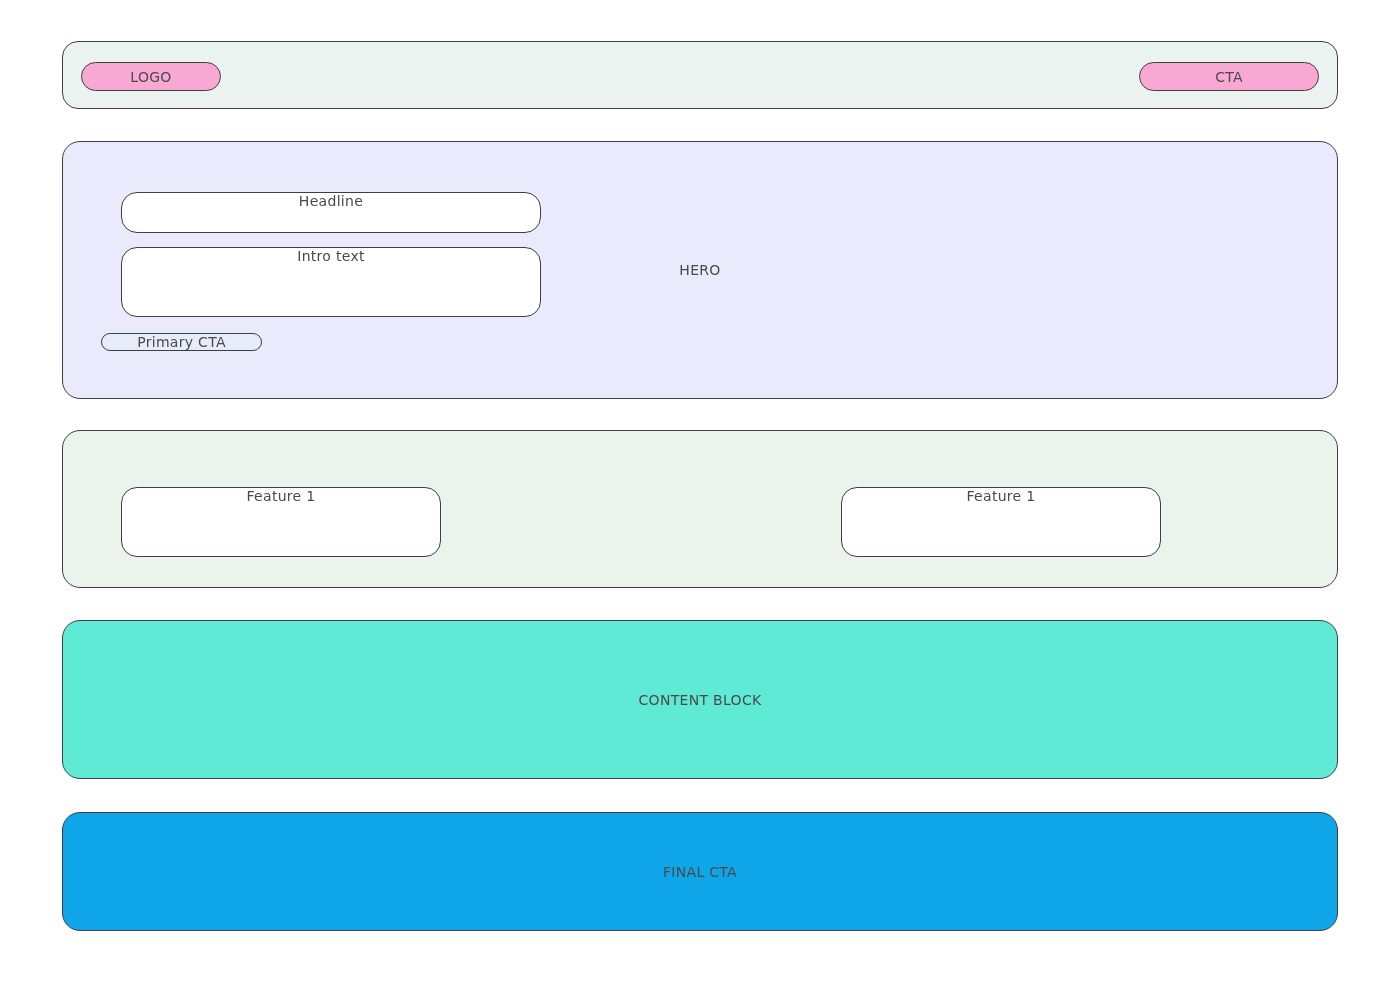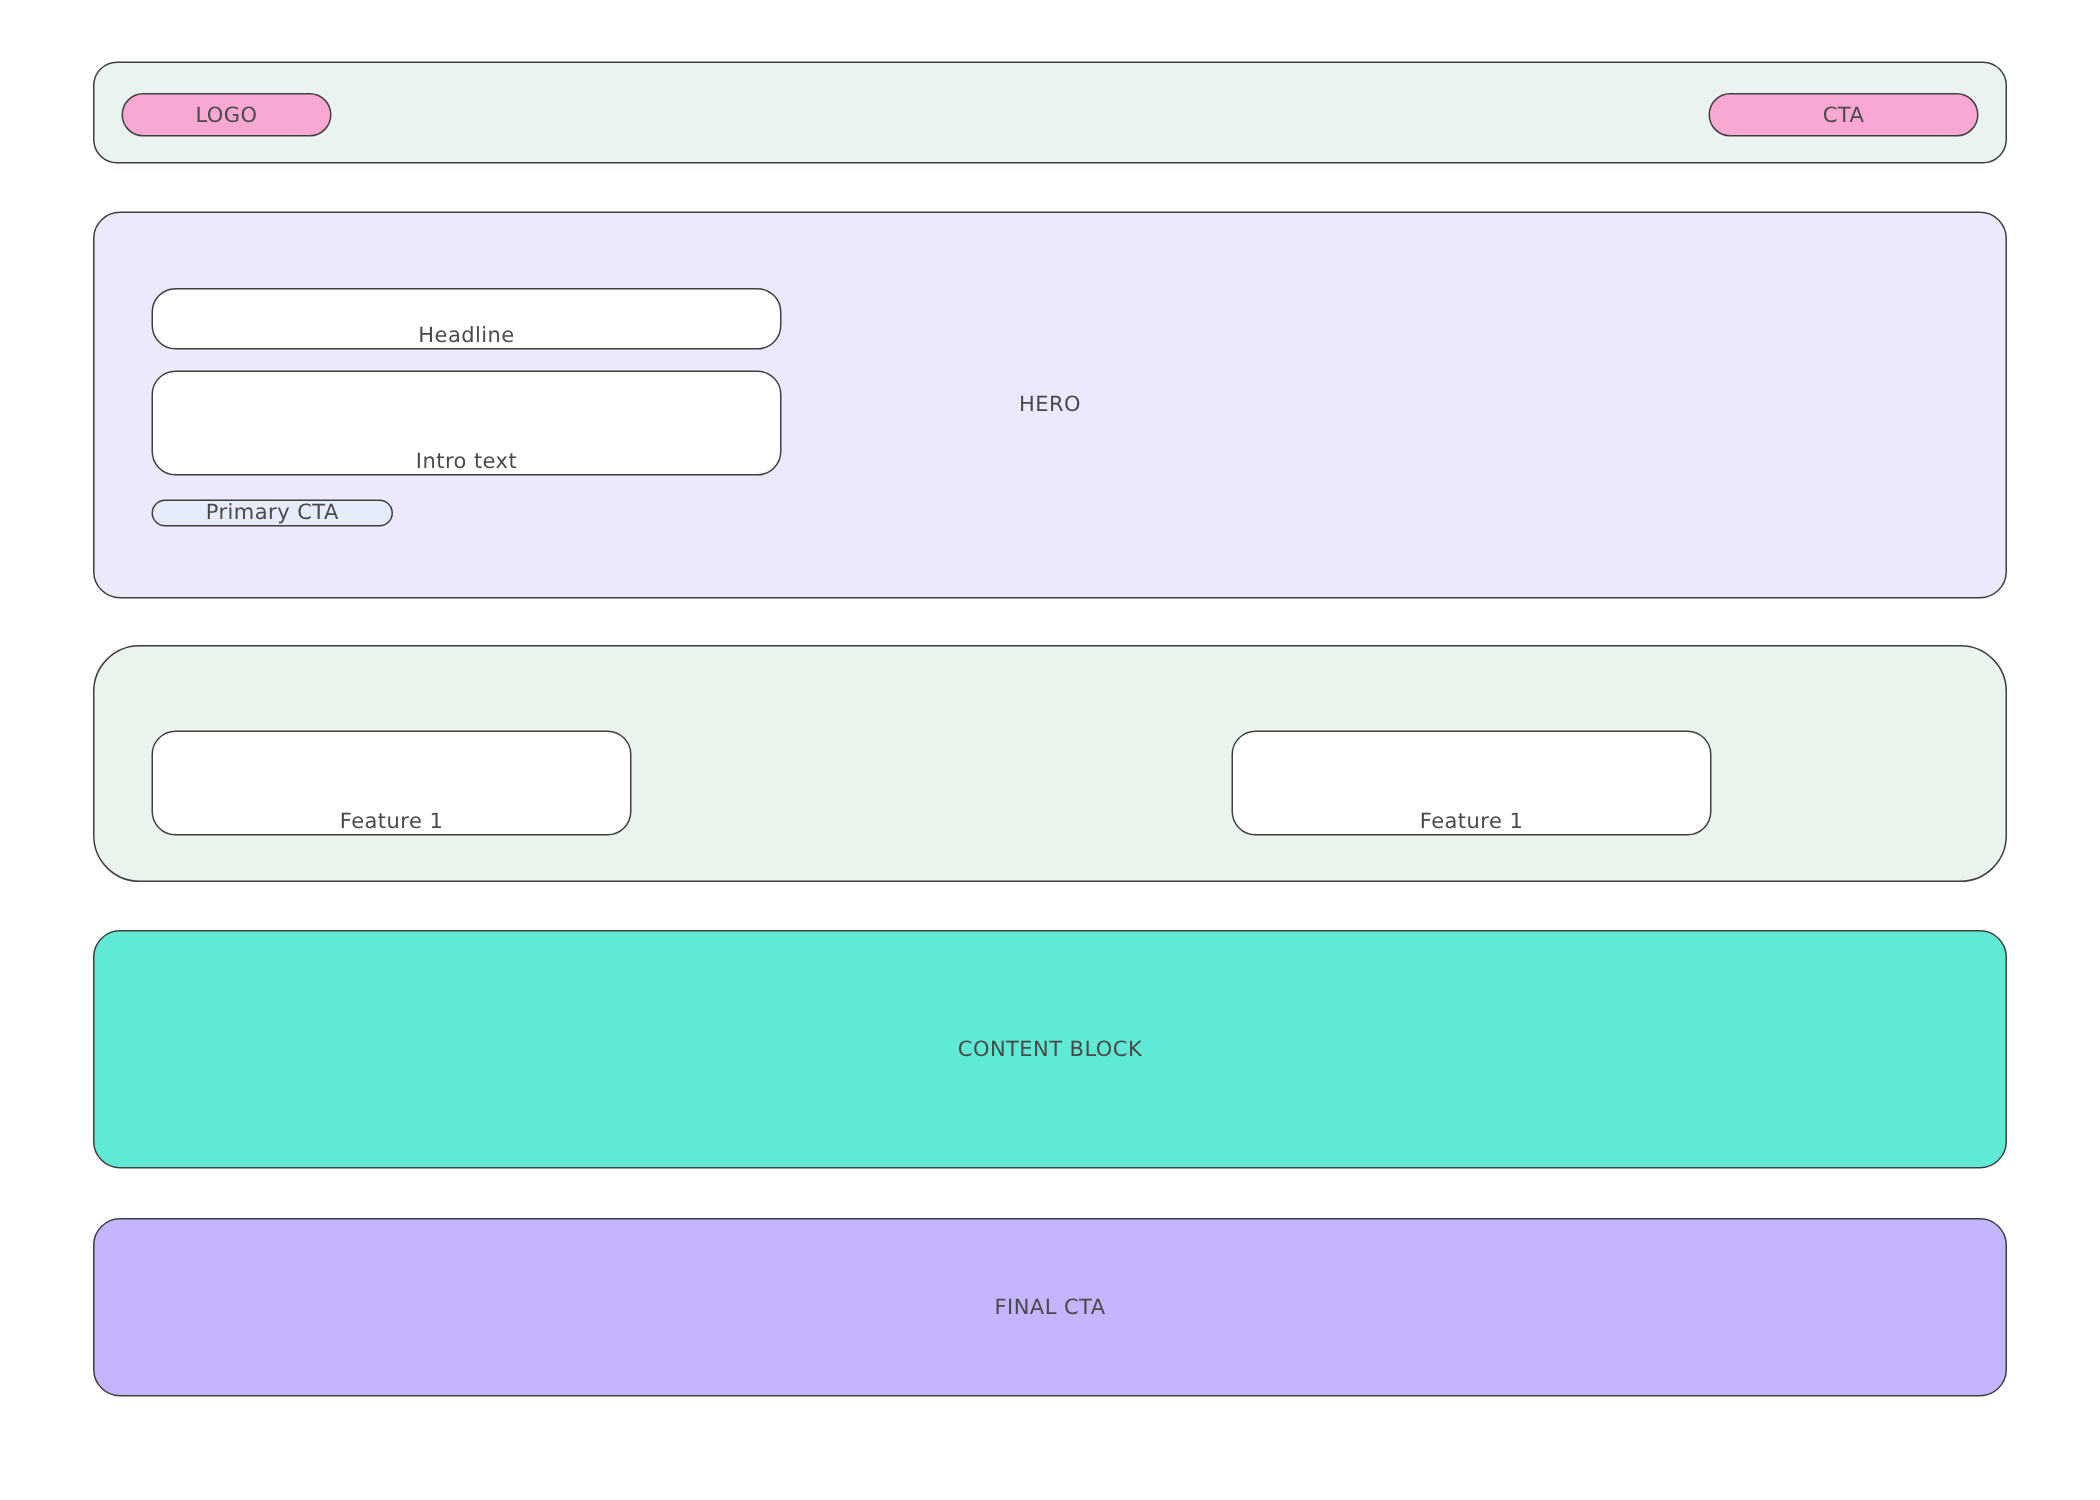--- a/index.html
+++ b/index.html
@@ -34,22 +34,23 @@
     display: flex;
     align-items: center;
     justify-content: center;
   }
   .box {
     position: absolute;
     background: #ffffff;
     border: 1.6px solid #3f3f3f;
     border-radius: 16px;
     display: flex;
-    align-items: flex-end;
+    align-items: flex-start;
     justify-content: center;
+    margin-left: 20px;
   }
   .pill {
     position: absolute;
     background: #f9a8d4;
     border: 1.6px solid #3f3f3f;
     border-radius: 999px;
     display: flex;
     align-items: center;
     justify-content: center;
     cursor: pointer;
@@ -61,31 +62,31 @@
   .cta-pill  { right: 18px; top: 20px; width: 180px; height: 29px; }
 
   
   .hero { top: 141px; height: 258px; background: #ebe9fc; border-radius: 18px; }
   .headline-box { left: 38px; top: 50px;  width: 420px; height: 41px; }
   .intro-box    { left: 38px; top: 105px; width: 420px; height: 70px; }
   .primary-cta  { left: 38px; top: 191px; width: 161px; height: 18px; background: #e7ecfb; }
   .visual-box   { left: 820px; top: 34px; width: 356px; height: 200px; border-radius: 20px; }
 
   
-  .features { top: 430px; height: 158px; background: #eaf4ec; border-radius: 31px; }
+  .features { top: 430px; height: 158px; background: #eaf4ec; border-radius: 18px; }
   .feature-box { top: 56px; width: 320px; height: 70px; }
   .feature-1 { left: 38px; }
   .feature-2 { left: 398px; }
   .feature-3 { left: 758px; }
 
   
   .content-block { top: 620px; height: 159px; background: #5eead4; border-radius: 18px; }
 
   
-  .final-cta { top: 812px; height: 119px; background: #c4b5fd; border-radius: 18px; }
+  .final-cta { top: 812px; height: 119px; background: #0ea5e9; border-radius: 18px; }
 </style>
 </head>
 <body>
 
 <div class="canvas">
 
   <div class="section header-bar">
     <div class="pill logo-pill">
       <span class="label">LOGO</span>
     </div>

